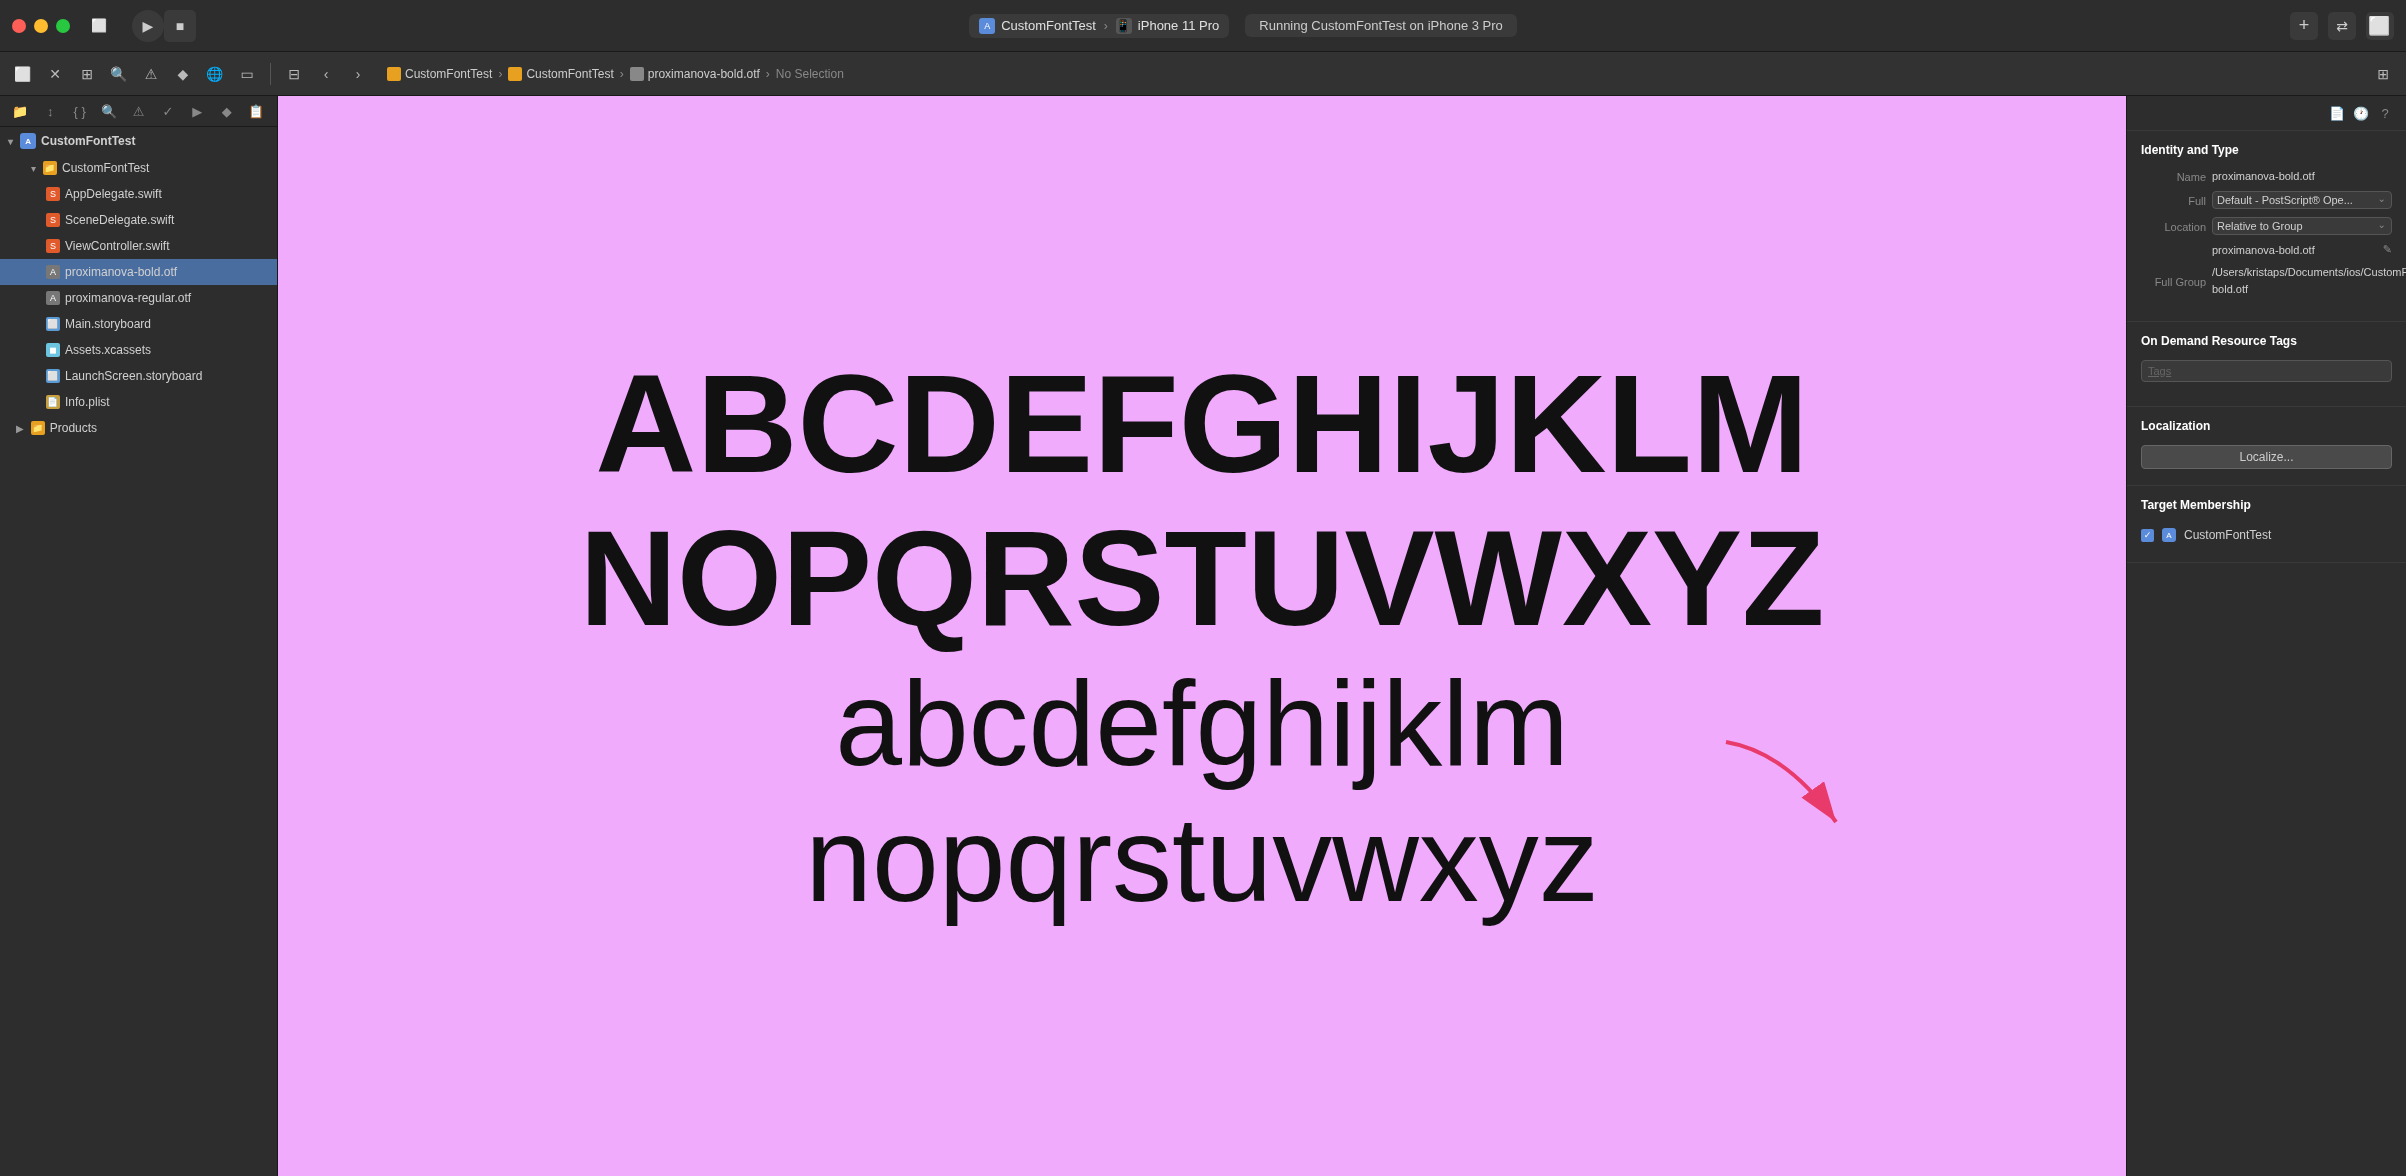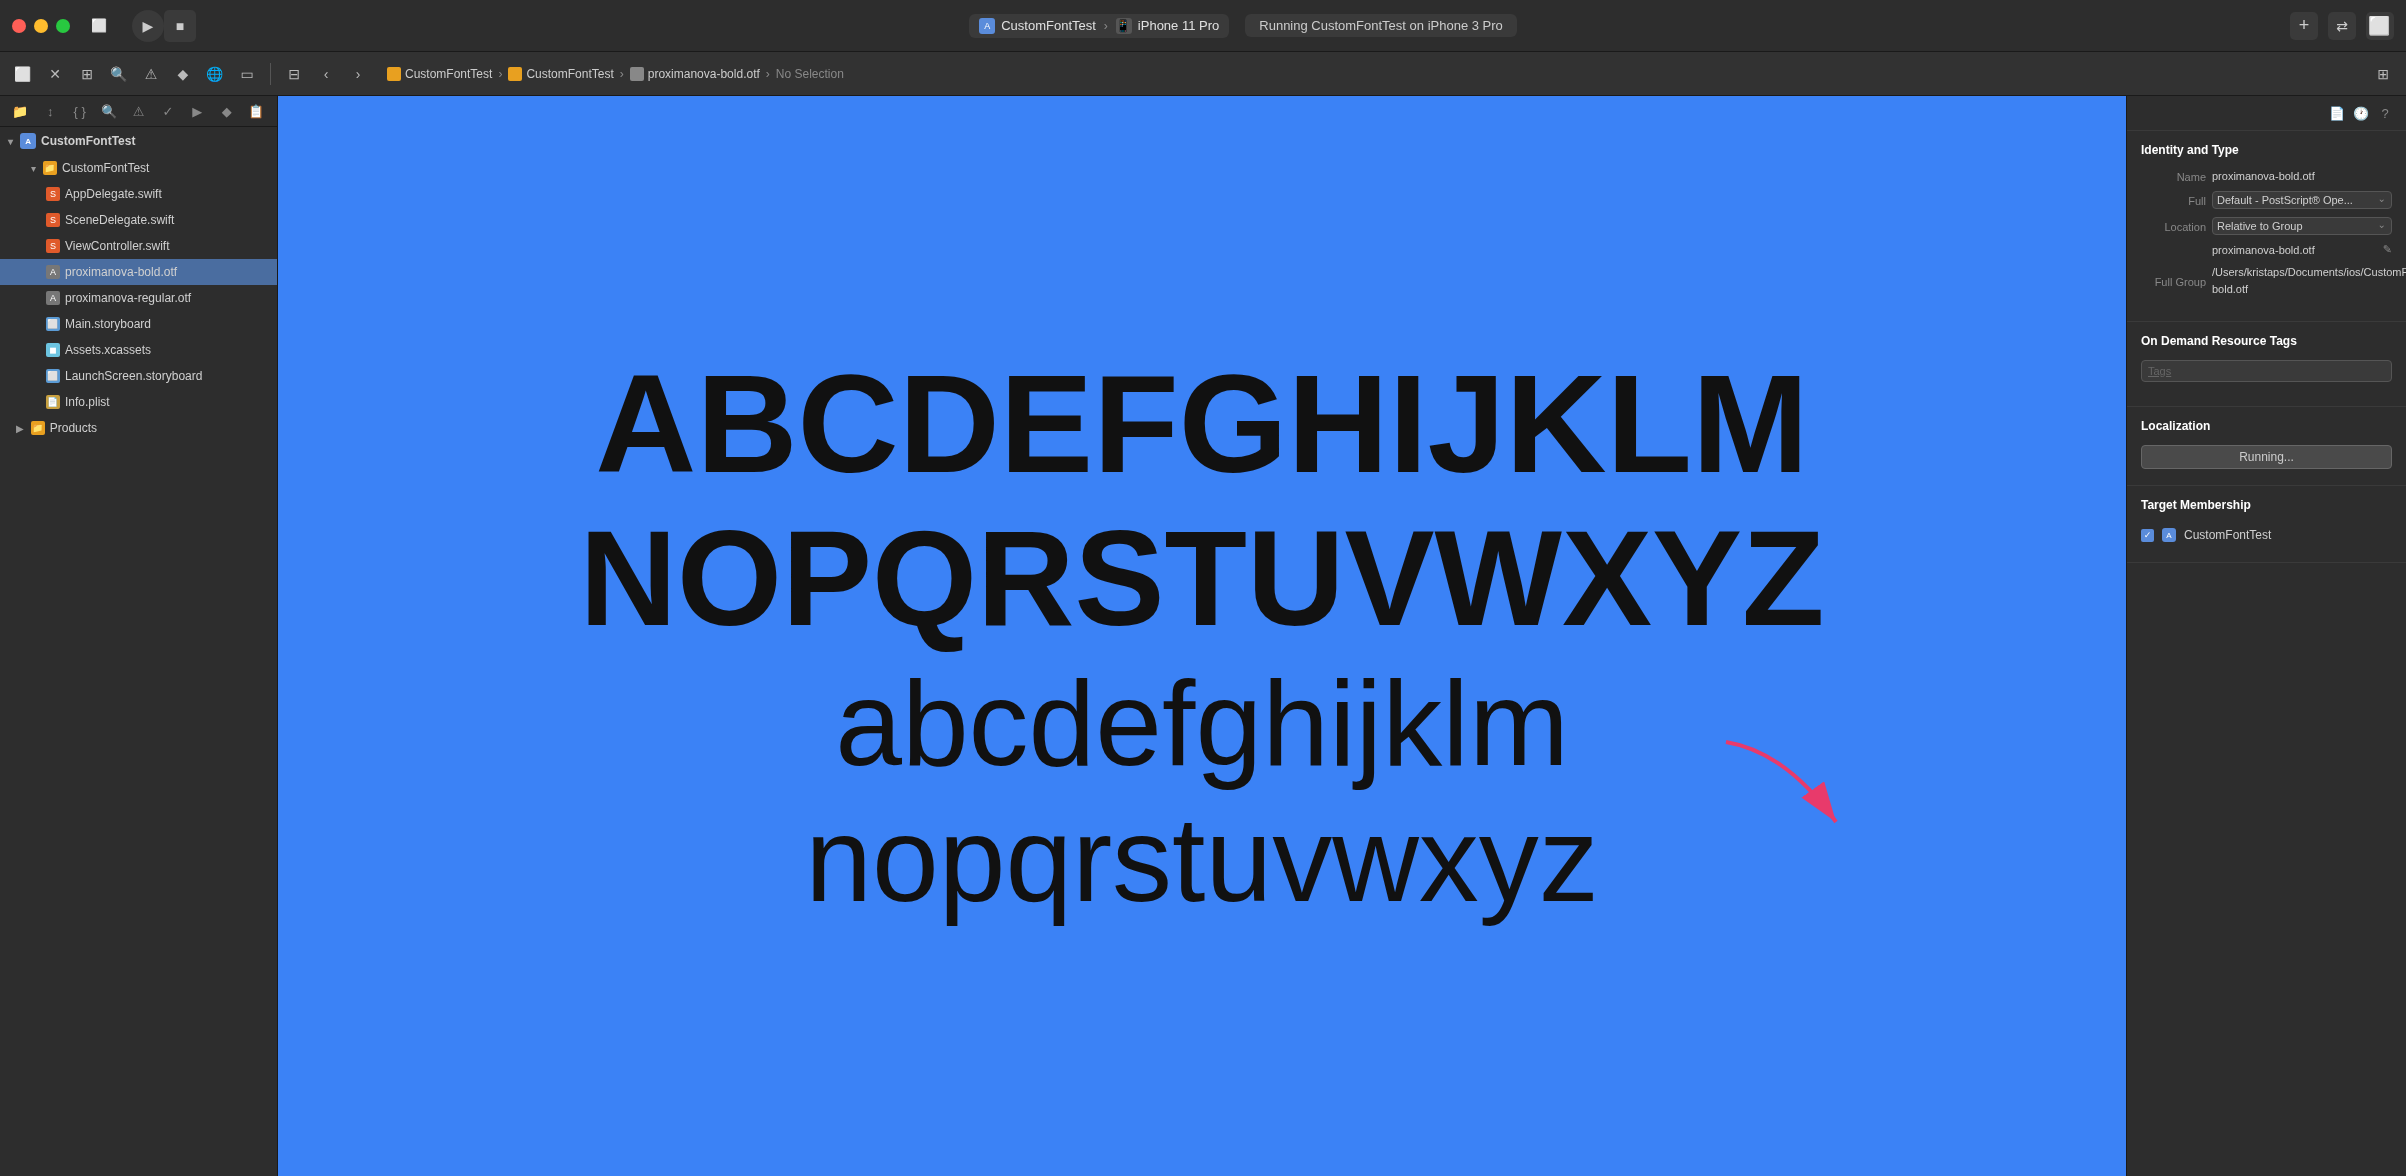--- a/index.html
+++ b/index.html
@@ -226,21 +226,21 @@
     .content-area {
       flex: 1;
       background: #f0f0f0;
       display: flex;
       flex-direction: column;
       position: relative;
       overflow: hidden;
     }
     .font-preview {
       flex: 1;
-      background: #3b82f6;
+      background: #f0abfc;
       display: flex;
       flex-direction: column;
       justify-content: center;
       align-items: center;
       gap: 4px;
       padding: 40px;
     }
     .font-line {
       font-weight: 700;
       color: #111;
@@ -636,21 +636,21 @@
       <div class="inspector-section-title">On Demand Resource Tags</div>
       <div class="inspector-row">
         <div class="inspector-tags">
           <span style="color:#666;text-decoration:underline;">Tags</span>
         </div>
       </div>
     </div>
 
     <div class="inspector-section">
       <div class="inspector-section-title">Localization</div>
-      <div class="localize-btn">Running...</div>
+      <div class="localize-btn">Localize...</div>
     </div>
 
     <div class="inspector-section">
       <div class="inspector-section-title">Target Membership</div>
       <div class="target-row">
         <div class="target-checkbox">✓</div>
         <div class="target-app-icon">A</div>
         <span>CustomFontTest</span>
       </div>
     </div>

